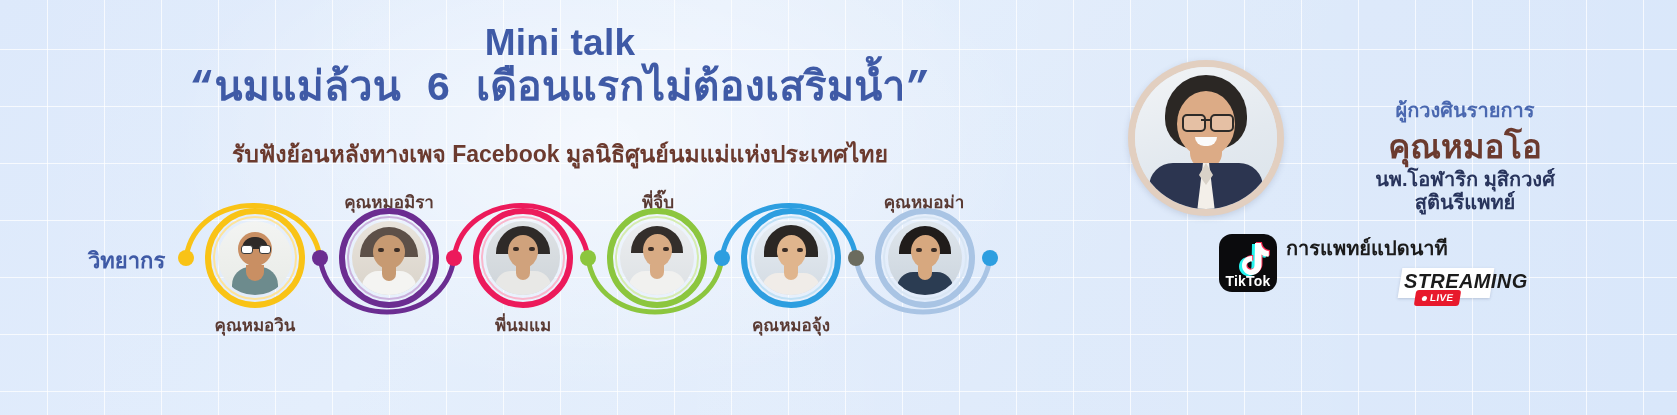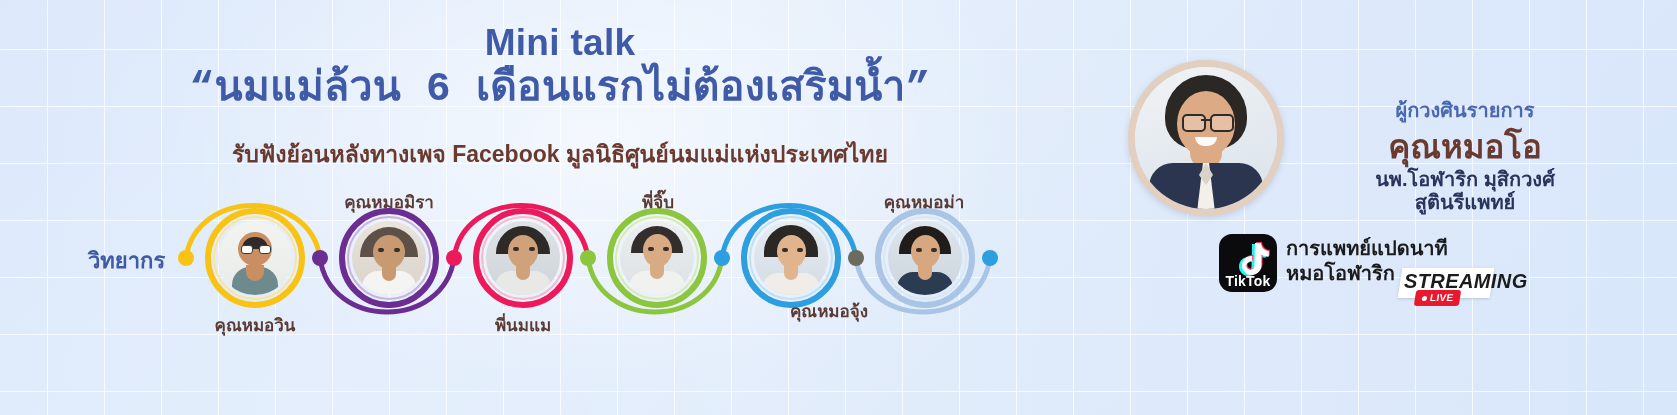--- a/index.html
+++ b/index.html
@@ -215,21 +215,21 @@
   <div class="ring" style="left:741px;top:208px;width:100px;height:100px;border:6px solid #2d9ee0;"></div>
   <div class="ring" style="left:749px;top:216px;width:84px;height:84px;border:2px solid #bfe0f5;"></div>
   <div class="photo" style="left:754px;top:221px;width:74px;height:74px;background:linear-gradient(180deg,#e6ecf2 0%,#d3dbe3 100%);">
     <i style="left:10px;top:4px;width:54px;height:32px;border-radius:27px 27px 0 0;background:#2b2724;"></i>
     <i style="left:23px;top:14px;width:29px;height:33px;border-radius:50%;background:#e0b58d;"></i>
     <i style="left:28px;top:27px;width:6px;height:4px;border-radius:2px;background:#3b2d26;"></i>
     <i style="left:43px;top:27px;width:6px;height:4px;border-radius:2px;background:#3b2d26;"></i>
     <i style="left:8px;top:52px;width:58px;height:28px;border-radius:16px 16px 0 0;background:#f0ece8;"></i>
     <i style="left:30px;top:45px;width:14px;height:14px;border-radius:0 0 7px 7px;background:#e0b58d;"></i>
   </div>
-  <div class="name" style="left:791px;top:297px;margin-left:38px;">คุณหมอจุ้ง</div>
+  <div class="name" style="left:791px;top:311px;">คุณหมอจุ้ง</div>
 
   <div class="ring" style="left:875px;top:208px;width:100px;height:100px;border:6px solid #a9c4e4;"></div>
   <div class="ring" style="left:883px;top:216px;width:84px;height:84px;border:2px solid #d9e6f4;"></div>
   <div class="photo" style="left:888px;top:221px;width:74px;height:74px;background:linear-gradient(180deg,#dfe6ec 0%,#cbd4dd 100%);">
     <i style="left:11px;top:5px;width:52px;height:28px;border-radius:26px 26px 0 0;background:#201c1a;"></i>
     <i style="left:23px;top:14px;width:29px;height:33px;border-radius:50%;background:#d7a87f;"></i>
     <i style="left:28px;top:27px;width:6px;height:4px;border-radius:2px;background:#3b2d26;"></i>
     <i style="left:43px;top:27px;width:6px;height:4px;border-radius:2px;background:#3b2d26;"></i>
     <i style="left:9px;top:51px;width:56px;height:29px;border-radius:16px 16px 0 0;background:#2b3c52;"></i>
     <i style="left:30px;top:45px;width:14px;height:14px;border-radius:0 0 7px 7px;background:#d7a87f;"></i>
@@ -261,21 +261,20 @@
     <svg viewBox="0 0 58 58" width="58" height="58" aria-hidden="true">
       <g transform="translate(2,-1)">
         <path d="M34 10 h6 c.6 4.7 3.3 7.6 7.8 8v5.6c-2.7.2-5.1-.6-7.3-2.2v10.4c0 5.9-4.3 10.2-10 10.2-5.2 0-9.5-4.3-9.5-9.6 0-5.6 4.5-9.9 10.2-9.4v5.8c-.8-.2-1.6-.3-2.4-.1-2.1.4-3.6 2.3-3.4 4.4.2 2.1 2 3.7 4.1 3.6 2.2 0 4-1.7 4-4.1z" fill="#25f4ee" transform="translate(-3,1)"></path>
         <path d="M34 10 h6 c.6 4.7 3.3 7.6 7.8 8v5.6c-2.7.2-5.1-.6-7.3-2.2v10.4c0 5.9-4.3 10.2-10 10.2-5.2 0-9.5-4.3-9.5-9.6 0-5.6 4.5-9.9 10.2-9.4v5.8c-.8-.2-1.6-.3-2.4-.1-2.1.4-3.6 2.3-3.4 4.4.2 2.1 2 3.7 4.1 3.6 2.2 0 4-1.7 4-4.1z" fill="#fe2c55" transform="translate(1,-1)"></path>
         <path d="M34 10 h6 c.6 4.7 3.3 7.6 7.8 8v5.6c-2.7.2-5.1-.6-7.3-2.2v10.4c0 5.9-4.3 10.2-10 10.2-5.2 0-9.5-4.3-9.5-9.6 0-5.6 4.5-9.9 10.2-9.4v5.8c-.8-.2-1.6-.3-2.4-.1-2.1.4-3.6 2.3-3.4 4.4.2 2.1 2 3.7 4.1 3.6 2.2 0 4-1.7 4-4.1z" fill="#ffffff"></path>
       </g>
     </svg>
     <span class="tt-label">TikTok</span>
   </div>
   <div class="tt-channel1">การแพทย์แปดนาที</div>
-  <div class="tt-channel2">หมอโอฬาริก</div>
 
   <div class="stream-badge"></div>
   <div class="stream-text">STREAMING</div>
   <div class="live-pill">
     <span class="live-dot"></span>
     <span>LIVE</span>
   </div>
 
 </div>
 

